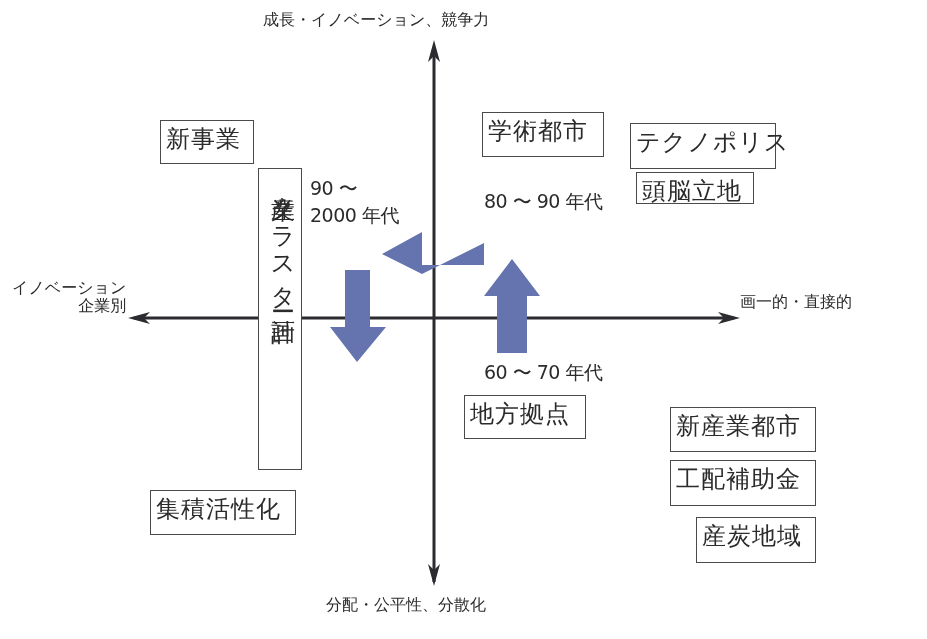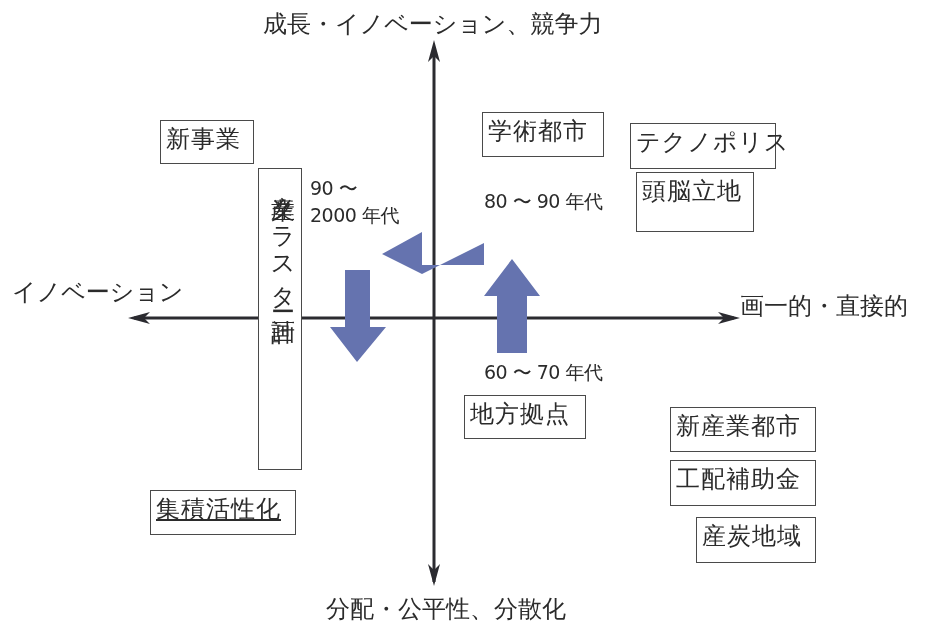--- a/index.html
+++ b/index.html
@@ -1,20 +1,20 @@
 <!DOCTYPE html>
 <html><head>
 <meta charset="utf-8">
 <style>
   html, body { margin:0; padding:0; background:#ffffff; }
   body { width:927px; height:639px; position:relative; overflow:hidden;
          font-family: "DejaVu Sans", "Liberation Sans", sans-serif; color:#2b2b2b; }
   #diagram { position:absolute; left:0; top:0; }
   .lbl { position:absolute; white-space:nowrap; line-height:1; color:#2b2b2b; }
-  .axis-label { font-size:24px;text-align:right; }
+  .axis-label { font-size:16px;text-align:right; }
   .box { position:absolute; border:1.5px solid #4a4a4a; background:#fff; font-size:24px;
          line-height:1; padding:6px 5px; box-sizing:border-box; white-space:nowrap; color:#2b2b2b;
          letter-spacing:1px; }
   .vbox { position:absolute; border:1.5px solid #4a4a4a; background:#fff; font-size:24px;
           writing-mode: vertical-rl; text-orientation: upright; line-height:1;
           padding:8px 6px; box-sizing:border-box; color:#2b2b2b; letter-spacing:2px; }
   .era { font-size:19px; letter-spacing:-0.5px; color:#2b2b2b; }
   .multiline { line-height:1.1; }
 </style>
 </head>
@@ -32,34 +32,35 @@
 
   <polygon points="497,353 497,296 484,296 512,259 540,296 527,296 527,353" fill="#6573af"></polygon>
   <polygon points="484,243 422,243 422,274 382,254 422,232 422,243 484,243 484,265 422,265 422,274" fill="#6573af"></polygon>
   <polygon points="345,270 370,270 370,327 386,327 357,362 330,327 345,327" fill="#6573af"></polygon>
 </svg>
 
 <div class="lbl axis-label" style="left:263px; top:12px;">成長・イノベーション、競争力</div>
 <div class="lbl axis-label" style="left:326px; top:597px;">分配・公平性、分散化</div>
 <div class="lbl axis-label multiline" style="left:12px; top:279px;">
   <div>イノベーション</div>
+  <div>企業別</div>
 </div>
 <div class="lbl axis-label multiline" style="left:740px; top:293px;">
   <div>画一的・直接的</div>
 </div>
 
 <div class="box" style="left:160px; top:120px; width:94px; height:44px;">新事業</div>
 <div class="box" style="left:482px; top:112px; width:122px; height:45px;">学術都市</div>
 <div class="box" style="left:630px; top:123px; width:146px; height:46px;">テクノポリス</div>
-<div class="box" style="left:636px; top:172px; width:118px; height:60px;">頭脳立地</div>
+<div class="box" style="left:636px; top:172px; width:118px; height:32px;">頭脳立地</div>
 <div class="vbox" style="left:258px; top:168px; width:44px; height:302px;">産業クラスター計画</div>
 <div class="box" style="left:464px; top:395px; width:122px; height:44px;">地方拠点</div>
 <div class="box" style="left:670px; top:407px; width:146px; height:45px;">新産業都市</div>
 <div class="box" style="left:670px; top:460px; width:146px; height:46px;">工配補助金</div>
 <div class="box" style="left:696px; top:517px; width:120px; height:46px;">産炭地域</div>
-<div class="box" style="left:150px; top:490px; width:146px; height:45px;text-decoration:underline;">集積活性化</div>
+<div class="box" style="left:150px; top:490px; width:146px; height:45px;">集積活性化</div>
 
 <div class="lbl era multiline" style="left:310px; top:178px;">
   <div>90 〜</div>
   <div style="margin-top:6px;">2000 年代</div>
 </div>
 <div class="lbl era" style="left:484px; top:192px;">80 〜 90 年代</div>
 <div class="lbl era" style="left:484px; top:363px;">60 〜 70 年代</div>
 
 </body></html>

